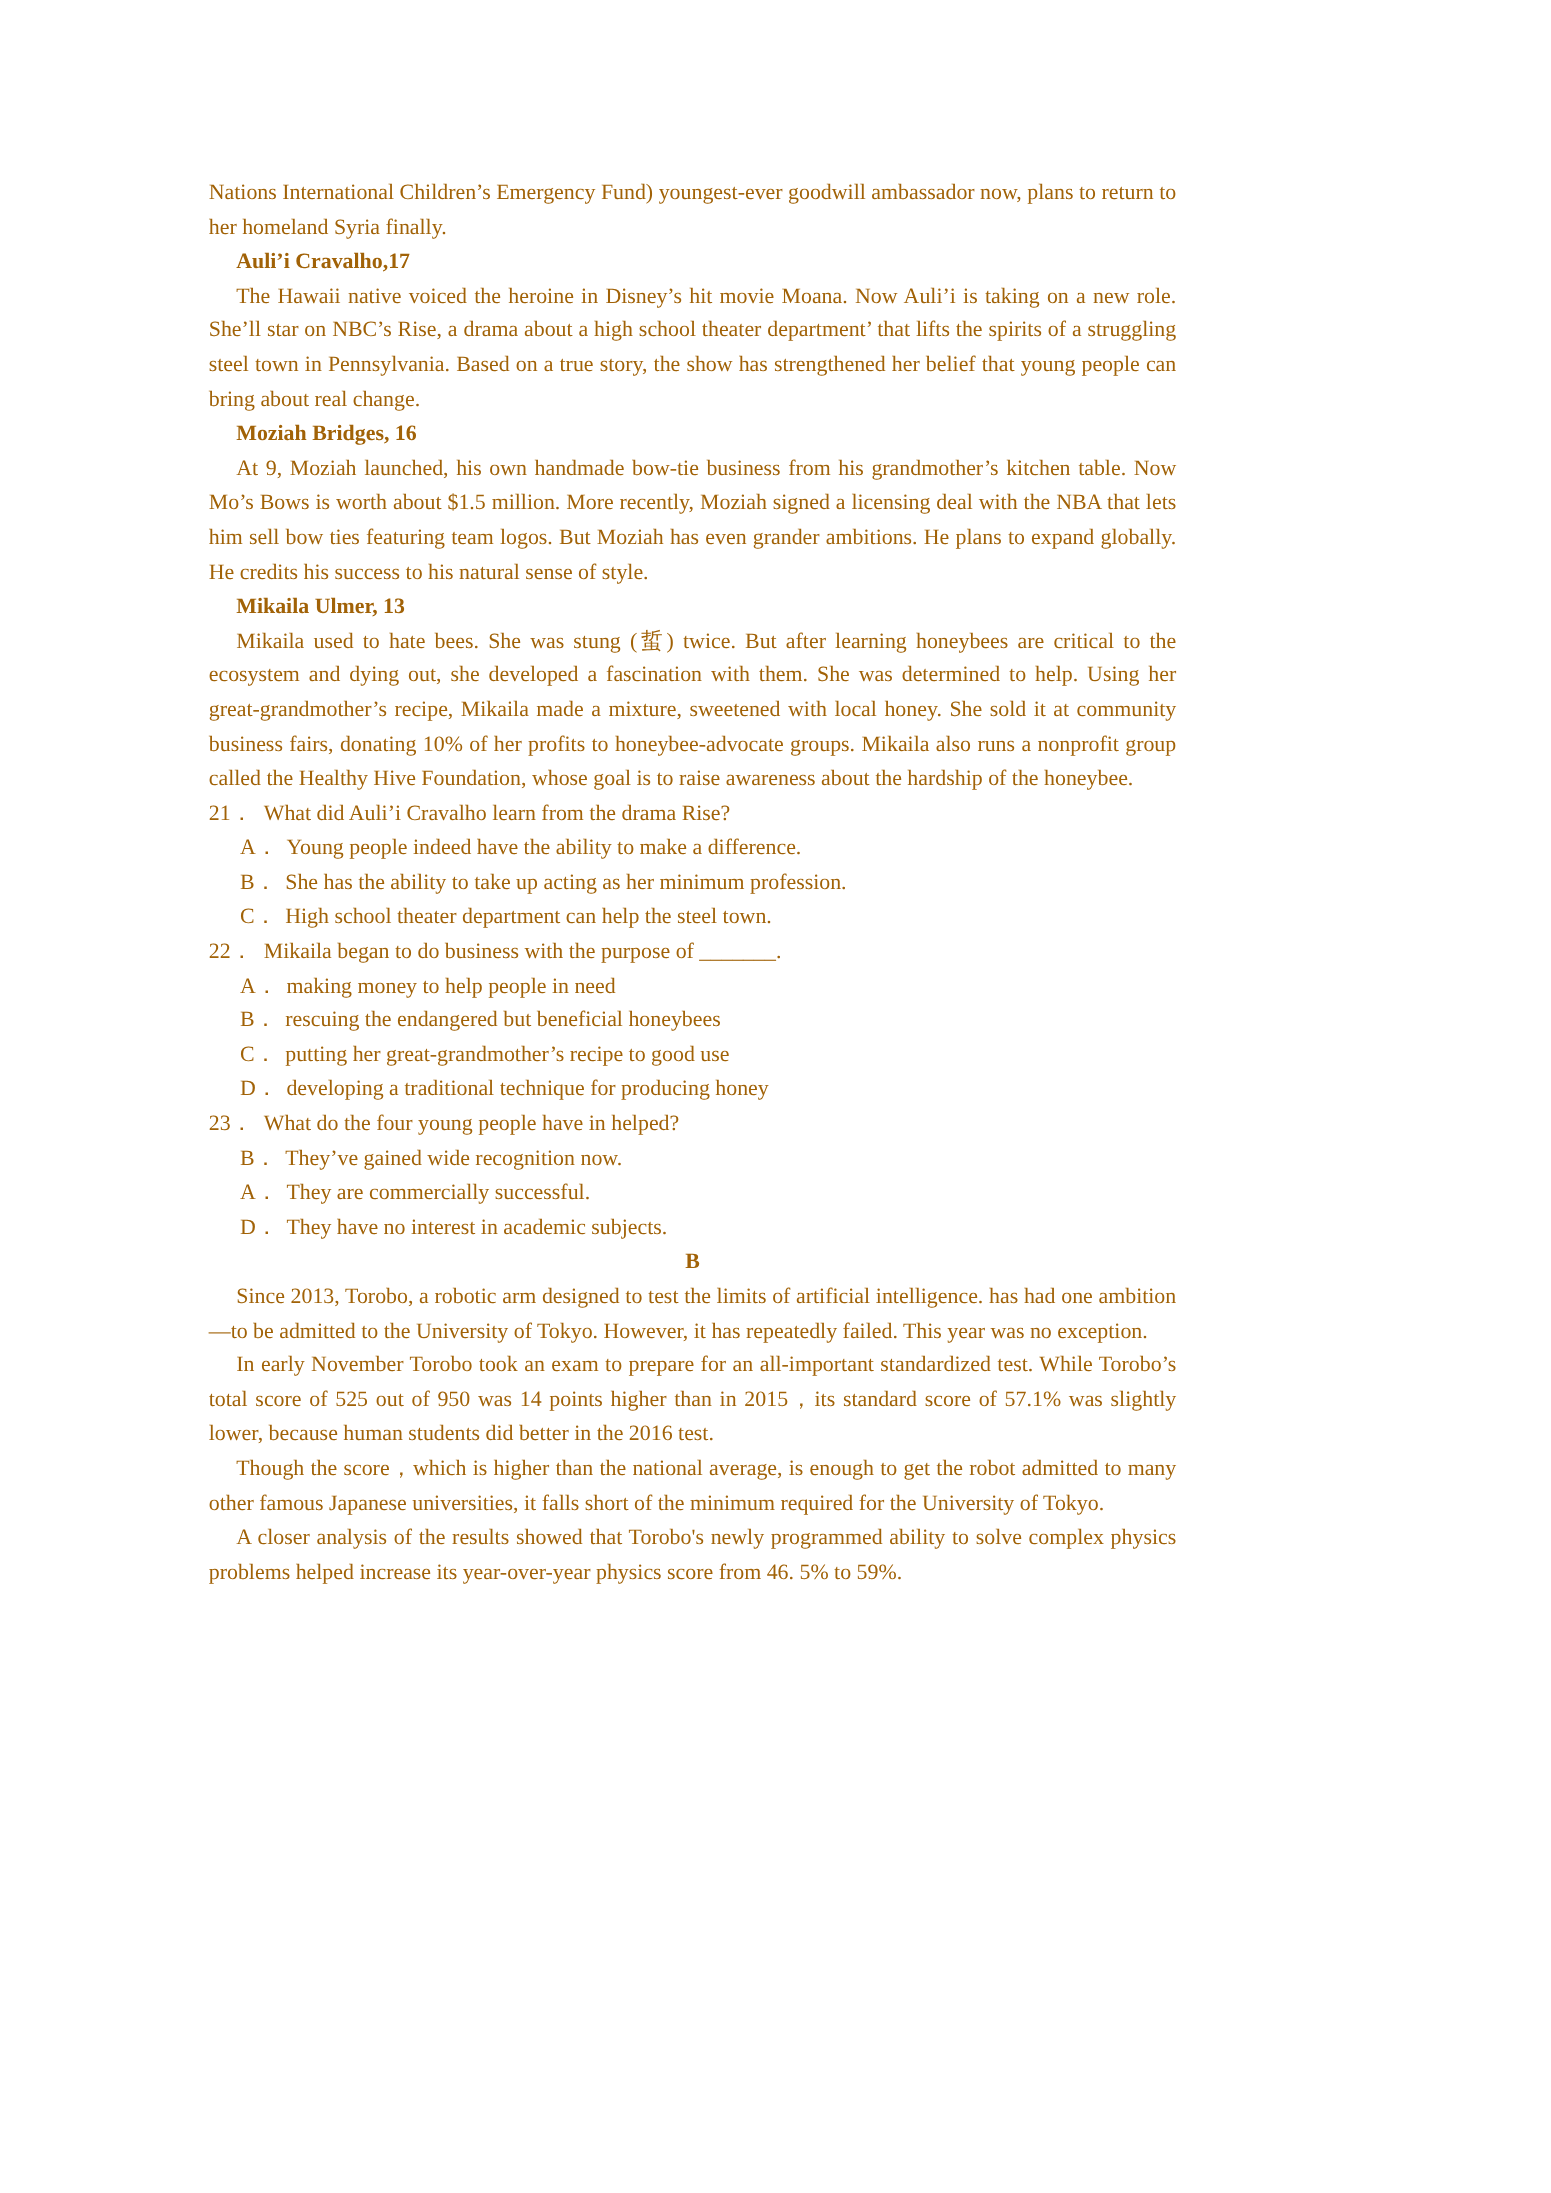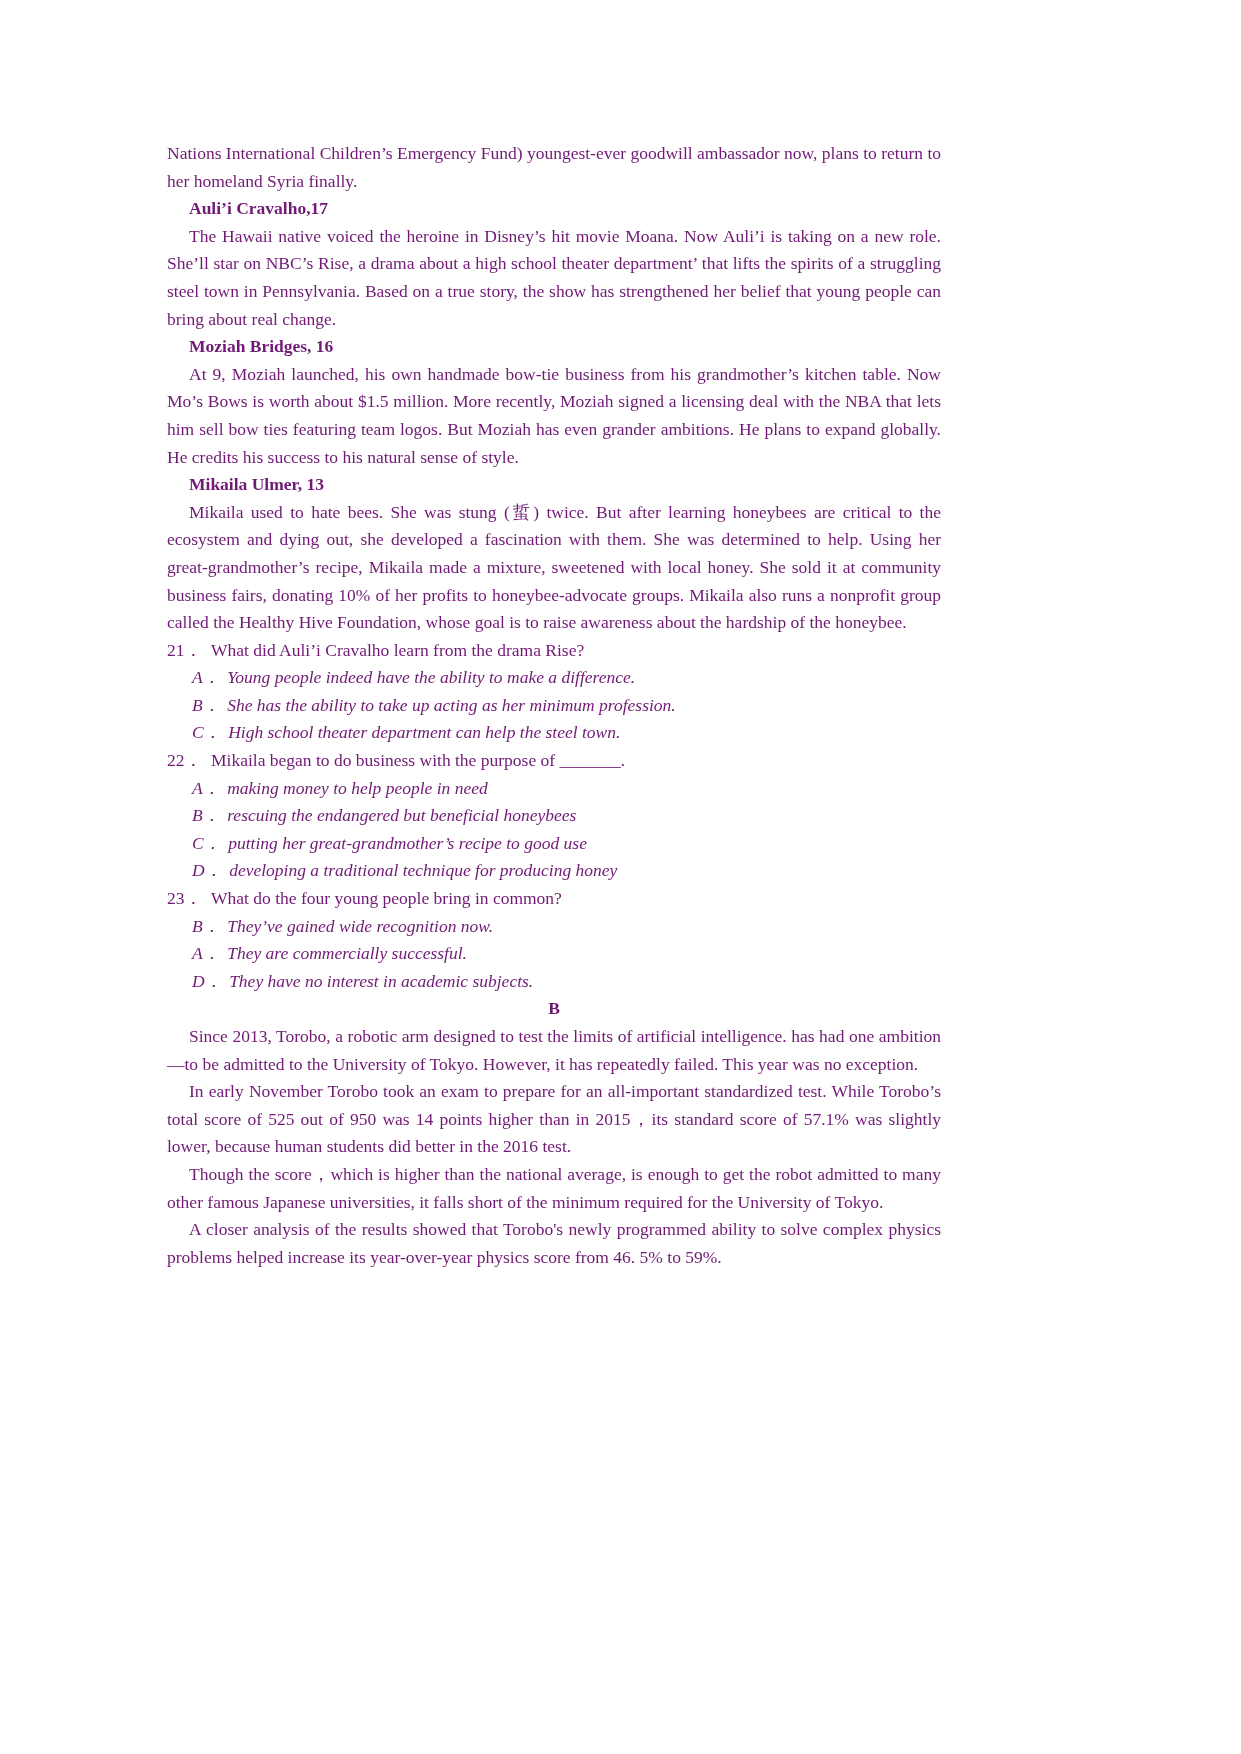--- a/index.html
+++ b/index.html
@@ -14,21 +14,21 @@
     overflow: hidden;
   }
   .content {
     position: absolute;
     left: 167px;
     top: 140px;
     width: 774px;
     font-family: "Liberation Serif", "DejaVu Serif", serif;
     font-size: 17.5px;
     line-height: 27.6px;
-    color: #701a75;
+    color: #a16207;
   }
   .content p {
     margin: 0;
     text-align: justify;
   }
   .para-first {
     text-indent: 0;
   }
   .indent {
     text-indent: 22px;
@@ -40,21 +40,20 @@
   }
   .q-line {
     text-align: justify;
   }
   .q-num {
     margin-right: 9px;
   }
   .option {
     padding-left: 25px;
     text-align: right;
-    font-style: italic;
   }
   .opt-label {
     margin-right: 7px;
   }
   .center-b {
     text-align: center !important;
     font-weight: bold;
   }
 </style>
 </head>
@@ -82,21 +81,21 @@
 
   <div>
     <p class="q-line"><span class="q-num">22．</span><span>Mikaila began to do business with the purpose of _______.</span></p>
     <p class="option"><span class="opt-label">A．</span><span>making money to help people in need</span></p>
     <p class="option"><span class="opt-label">B．</span><span>rescuing the endangered but beneficial honeybees</span></p>
     <p class="option"><span class="opt-label">C．</span><span>putting her great-grandmother’s recipe to good use</span></p>
     <p class="option"><span class="opt-label">D．</span><span>developing a traditional technique for producing honey</span></p>
   </div>
 
   <div>
-    <p class="q-line"><span class="q-num">23．</span><span>What do the four young people bring in common?</span></p>
+    <p class="q-line"><span class="q-num">23．</span><span>What do the four young people have in helped?</span></p>
     <p class="option"><span class="opt-label">B．</span><span>They’ve gained wide recognition now.</span></p>
     <p class="option"><span class="opt-label">A．</span><span>They are commercially successful.</span></p>
     <p class="option"><span class="opt-label">D．</span><span>They have no interest in academic subjects.</span></p>
   </div>
 
   <p class="center-b">B</p>
   <p class="indent">Since 2013, Torobo, a robotic arm designed to test the limits of artificial intelligence. has had one ambition—to be admitted to the University of Tokyo. However, it has repeatedly failed. This year was no exception.</p>
   <p class="indent">In early November Torobo took an exam to prepare for an all-important standardized test. While Torobo’s total score of 525 out of 950 was 14 points higher than in 2015，its standard score of 57.1% was slightly lower, because human students did better in the 2016 test.</p>
   <p class="indent">Though the score，which is higher than the national average, is enough to get the robot admitted to many other famous Japanese universities, it falls short of the minimum required for the University of Tokyo.</p>
   <p class="indent">A closer analysis of the results showed that Torobo's newly programmed ability to solve complex physics problems helped increase its year-over-year physics score from 46. 5% to 59%.</p>

